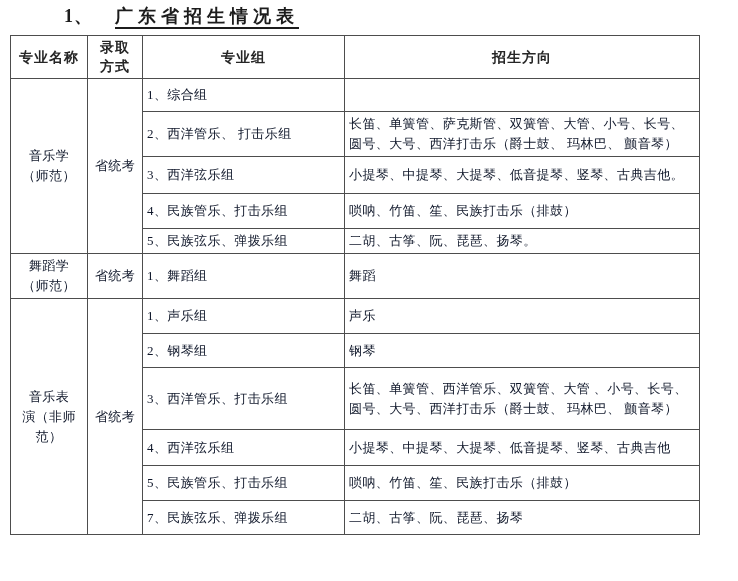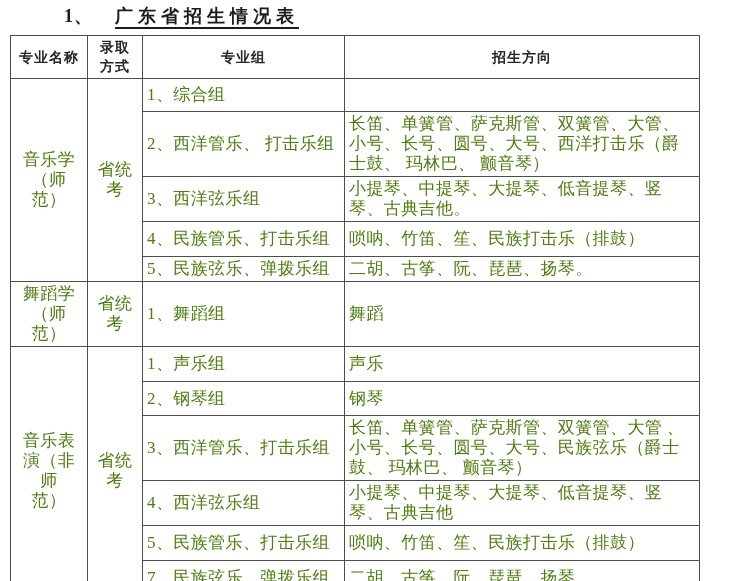--- a/index.html
+++ b/index.html
@@ -55,24 +55,24 @@
   .enroll th {
     height: 43px;
     font-size: 14px;
     font-weight: bold;
     text-align: center;
     letter-spacing: 1px;
     line-height: 19px;
     color: #262626;
   }
   .enroll td {
-    font-size: 17px;
+    font-size: 13px;
     letter-spacing: 0.4px;
     line-height: 20px;
-    color: #4d7c0f;
+    color: #0f172a;
   }
   .prewrap { white-space: pre-line; }
   .center { text-align: center; }
   .group-col { padding-left: 13px; text-align: left; }
   .dir-col { padding-left: 8px; padding-right: 4px; text-align: left; }
 </style>
 </head>
 <body>
 
 <div class="page">
@@ -135,21 +135,21 @@
           <td class="center" rowspan="6">省统考</td>
           <td class="group-col">1、声乐组</td>
           <td class="dir-col">声乐</td>
         </tr>
         <tr style="height: 34px;">
           <td class="group-col">2、钢琴组</td>
           <td class="dir-col">钢琴</td>
         </tr>
         <tr style="height: 62px;">
           <td class="group-col">3、西洋管乐、打击乐组</td>
-          <td class="dir-col">长笛、单簧管、萨克斯管、双簧管、大管 、小号、长号、圆号、大号、民族弦乐（爵士鼓、 玛林巴、 颤音琴）</td>
+          <td class="dir-col">长笛、单簧管、西洋管乐、双簧管、大管 、小号、长号、圆号、大号、西洋打击乐（爵士鼓、 玛林巴、 颤音琴）</td>
         </tr>
         <tr style="height: 36px;">
           <td class="group-col">4、西洋弦乐组</td>
           <td class="dir-col">小提琴、中提琴、大提琴、低音提琴、竖琴、古典吉他</td>
         </tr>
         <tr style="height: 35px;">
           <td class="group-col">5、民族管乐、打击乐组</td>
           <td class="dir-col">唢呐、竹笛、笙、民族打击乐（排鼓）</td>
         </tr>
         <tr style="height: 34px;">

